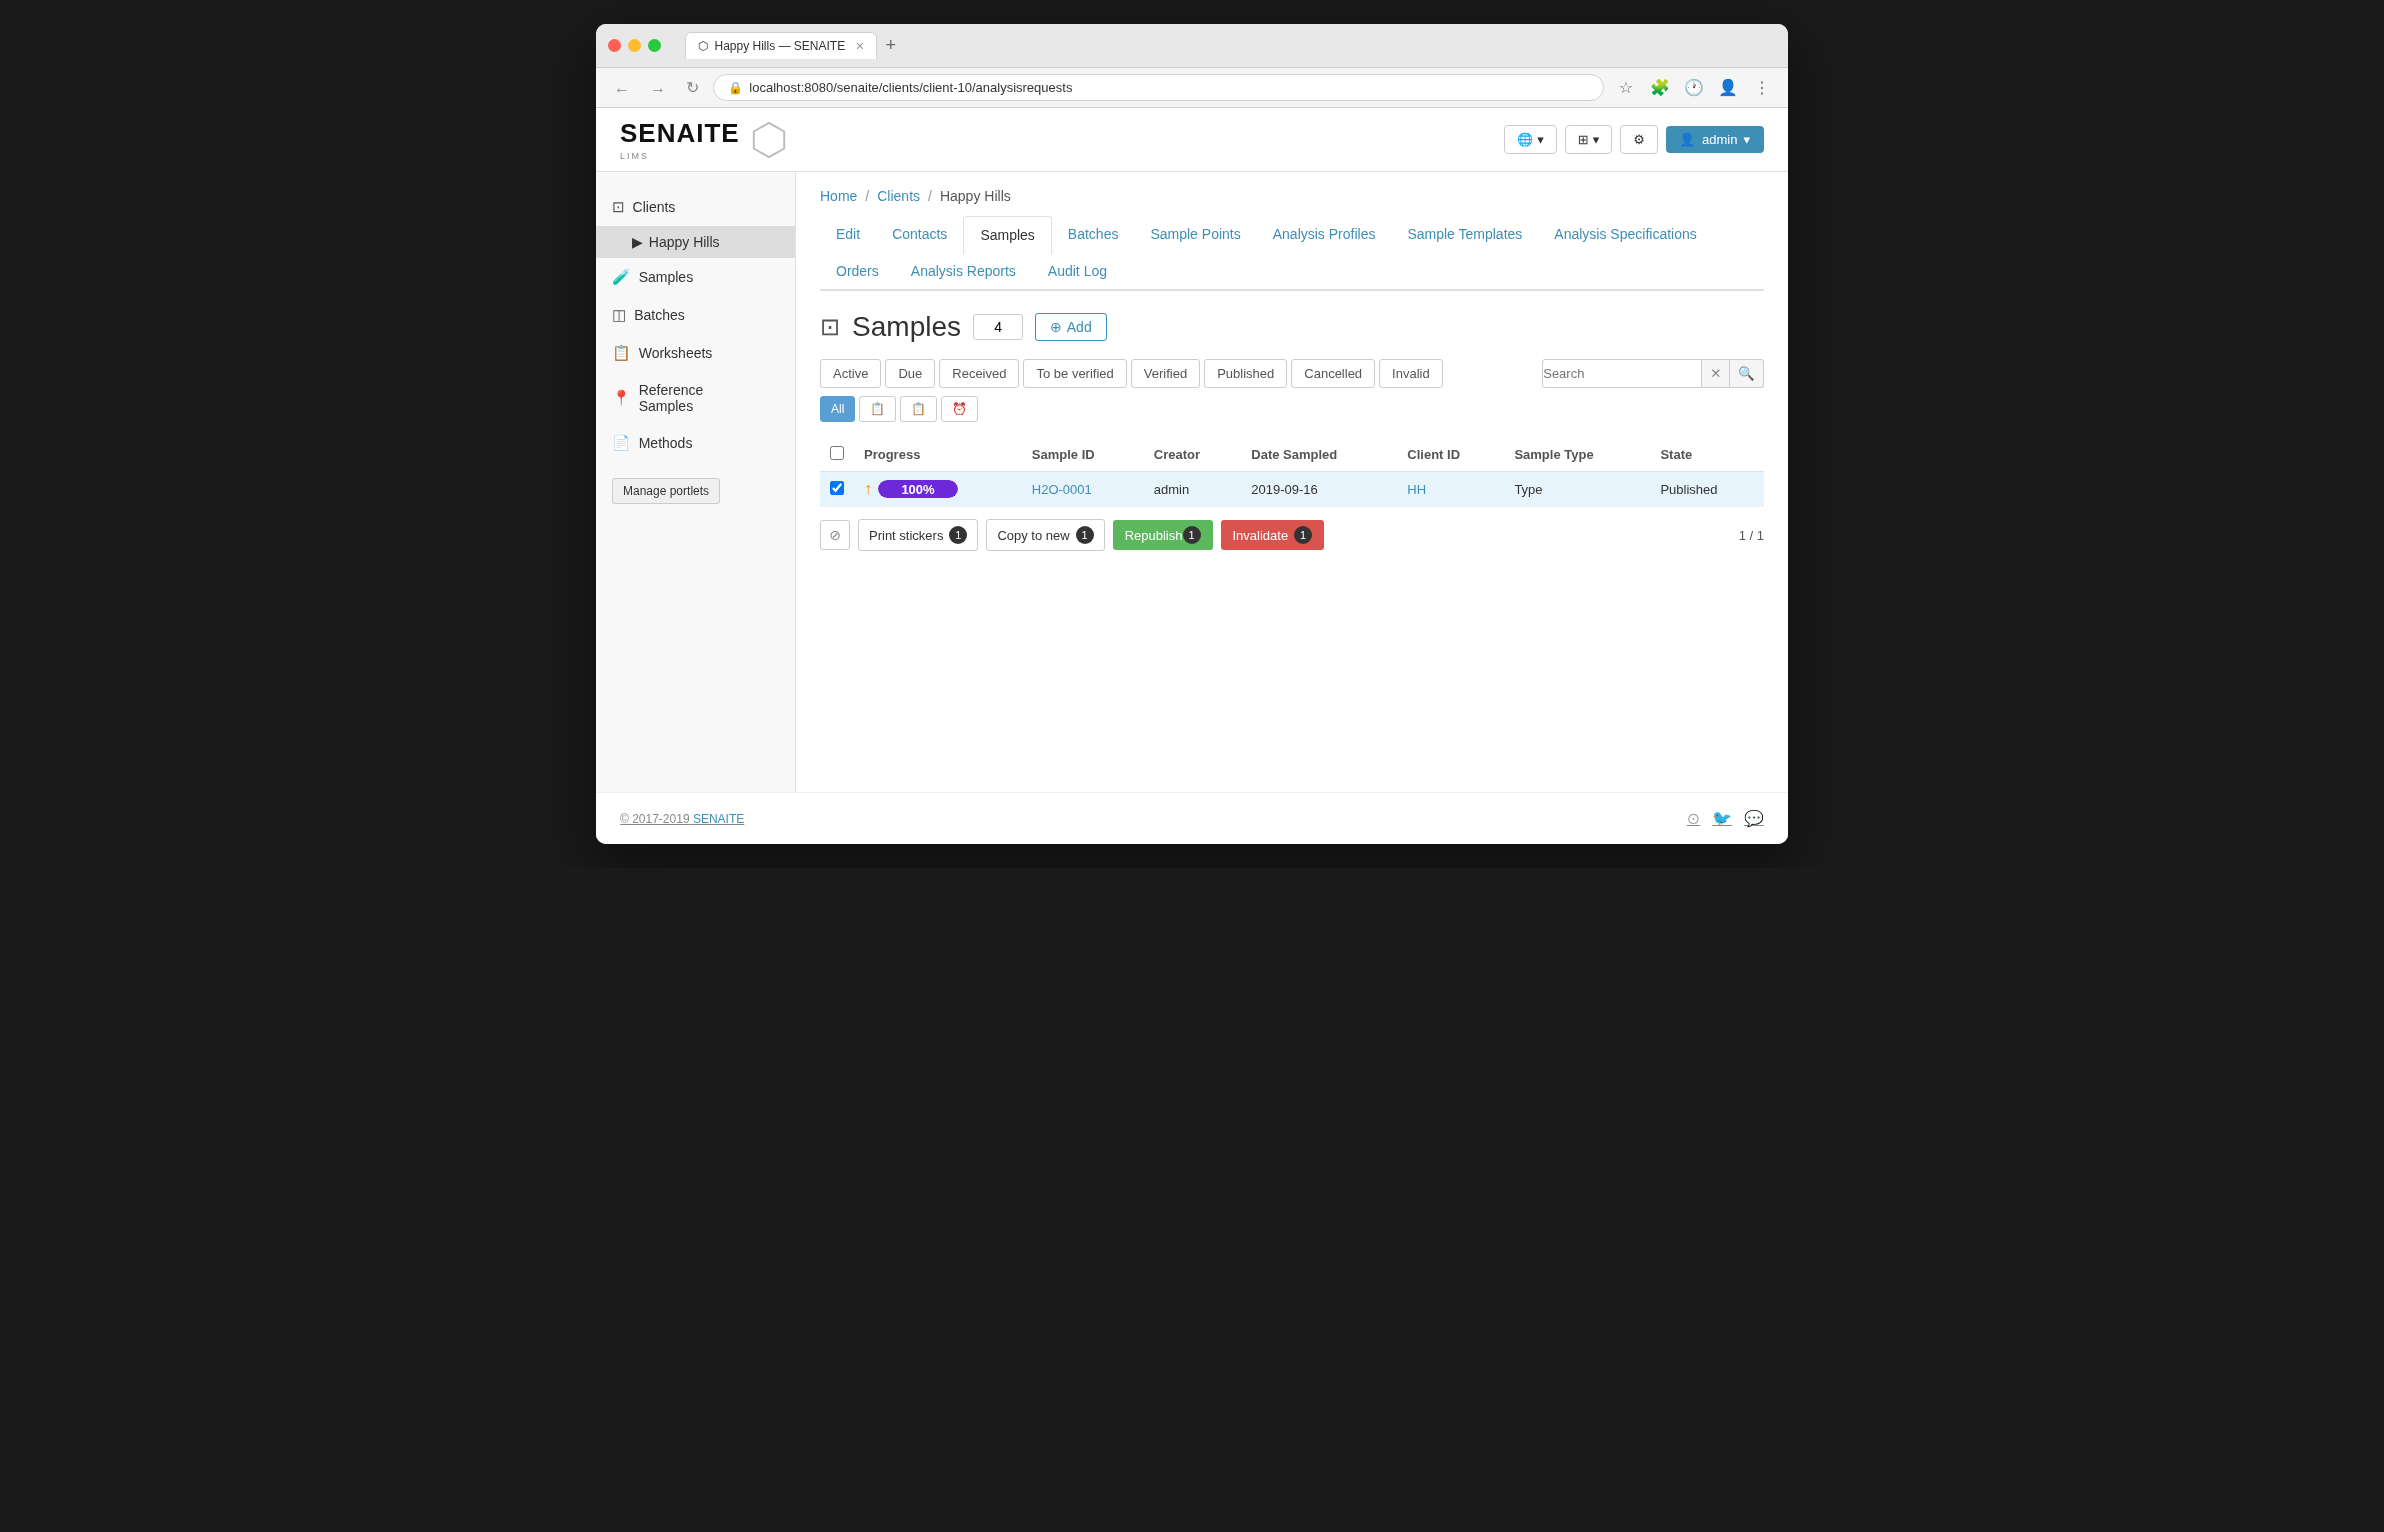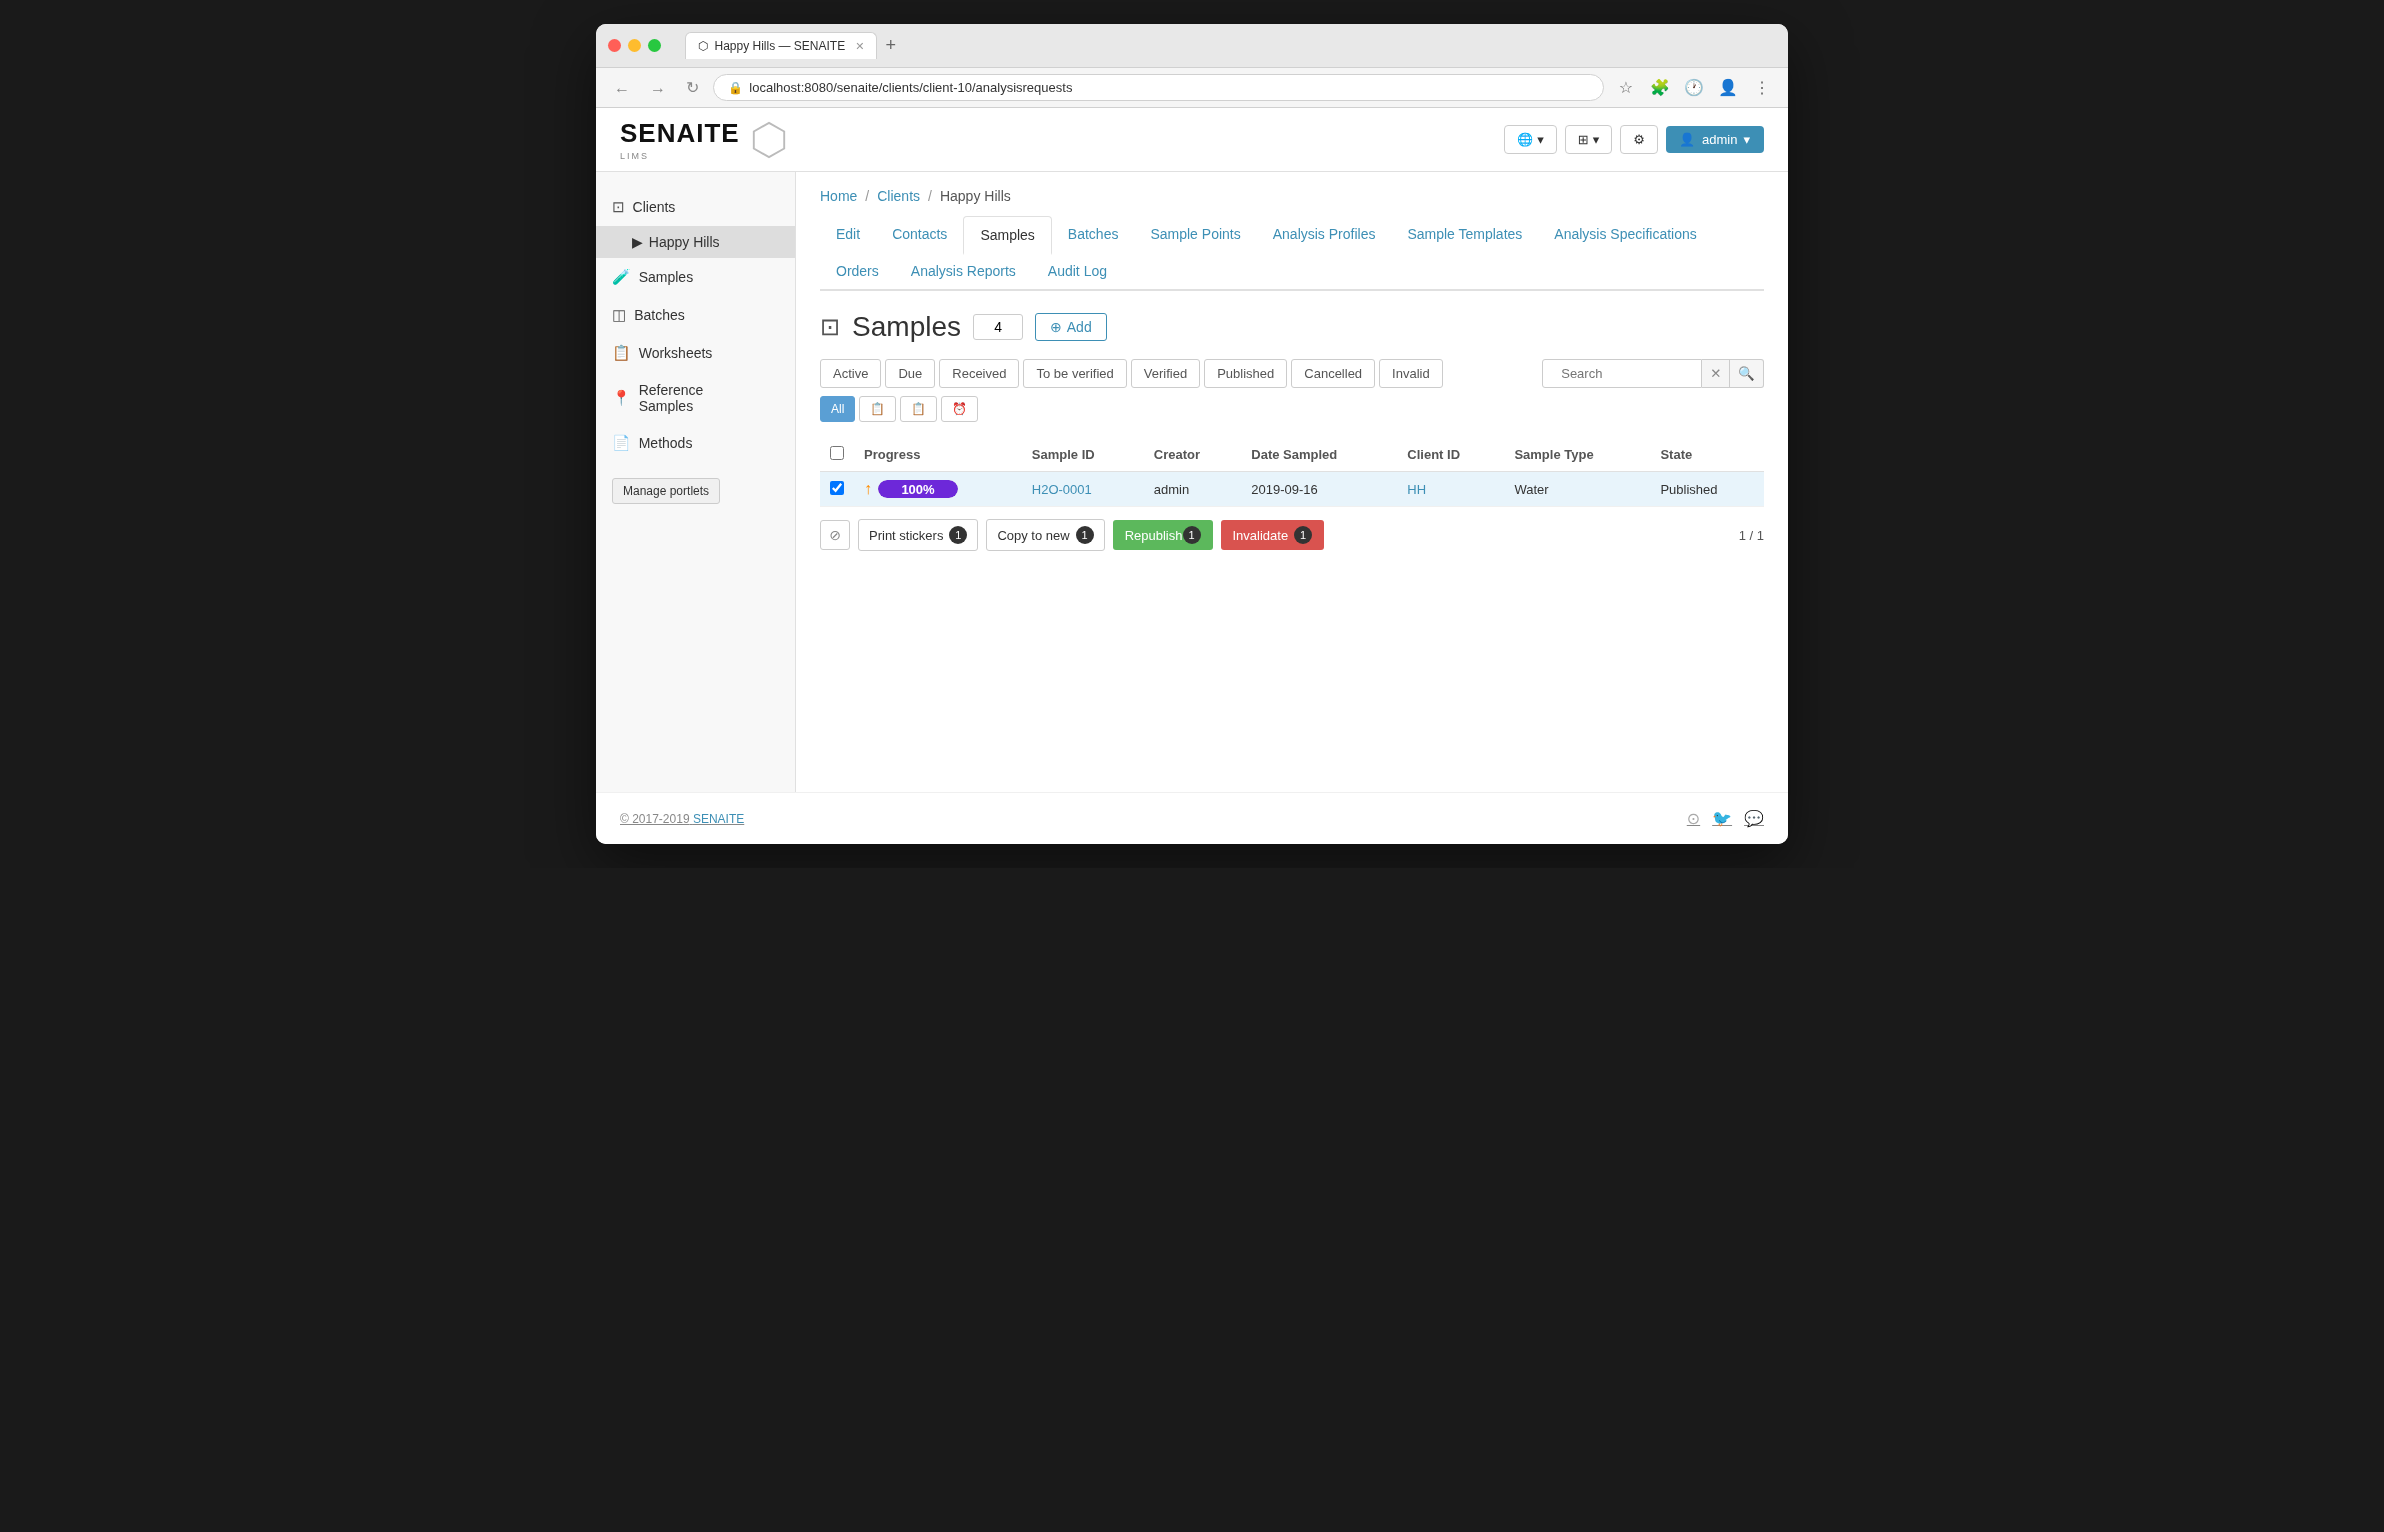--- a/index.html
+++ b/index.html
@@ -286,21 +286,21 @@
 
     .search-area {
       margin-left: auto;
       display: flex;
       align-items: center;
       gap: 0;
     }
     .search-input {
       border: 1px solid #ccc;
       border-radius: 3px 0 0 3px;
-      padding: 6px 18px;
+      padding: 6px 0;
       font-size: 13px;
       width: 160px;
     }
     .search-clear {
       border: 1px solid #ccc;
       border-left: none;
       background: #f5f5f5;
       padding: 6px 8px;
       cursor: pointer;
       color: #888;
@@ -675,21 +675,21 @@
                 </div>
               </td>
               <td>
                 <a href="#" class="sample-link">H2O-0001</a>
               </td>
               <td>admin</td>
               <td>2019-09-16</td>
               <td>
                 <a href="#" class="client-link">HH</a>
               </td>
-              <td>Water</td>
+              <td>Type</td>
               <td>Published</td>
             </tr>
           </tbody>
         </table>
 
         <div class="bottom-actions">
           <button class="deselect-btn">
             <span>⊘</span>
           </button>
           <button class="action-label-btn">

